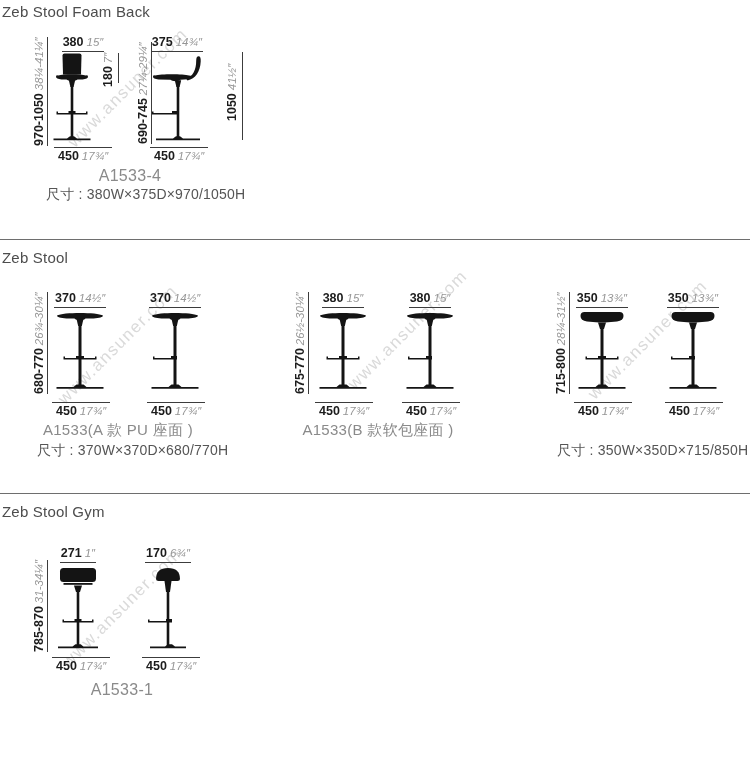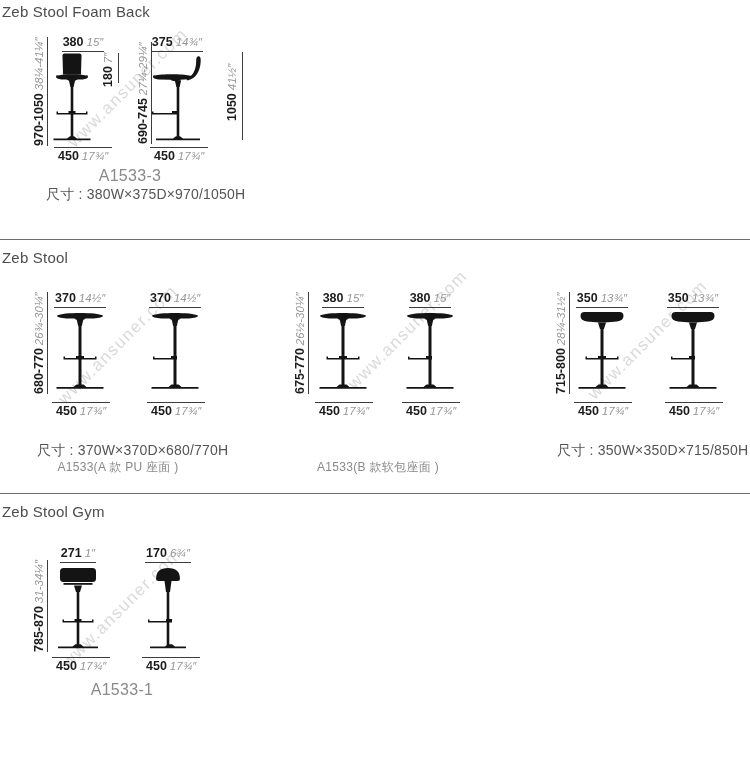--- a/index.html
+++ b/index.html
@@ -11,21 +11,21 @@
   .hdim .u{display:inline-block;border-bottom:1px solid #3c3c3c;padding:0 1px 1.5px 1px;}
   .hdim-b{position:absolute;text-align:right;white-space:nowrap;font-size:12.5px;line-height:13px;}
   .hdim-b .u{display:inline-block;border-top:1px solid #3c3c3c;padding:1.5px 4px 0 4px;}
   .hdim b,.hdim-b b,.vdim b{font-weight:bold;color:#1c1c1c;font-style:normal;margin-right:3px;}
   .hdim i,.hdim-b i,.vdim i{color:#969696;font-style:italic;font-size:11.5px;}
   .vdim{position:absolute;white-space:nowrap;height:13px;line-height:13px;font-size:12.5px;
         transform-origin:0 100%;transform:rotate(-90deg);border-bottom:1px solid #3c3c3c;padding-bottom:1px;}
   .vdim.noline{border-bottom:none;}
   .vline{position:absolute;width:0;border-left:1px solid #3c3c3c;}
   .model{position:absolute;text-align:center;font-size:16px;color:#8a8a8a;letter-spacing:.3px;}
-  .model.cn{font-size:12px;margin-top:38px;}
+  .model.cn{font-size:15px;}
   .sizeln{position:absolute;font-size:14px;color:#555;letter-spacing:.2px;white-space:nowrap;}
   .stool{position:absolute;}
   .stool path,.stool rect{fill:#141414;}
   .wm{position:absolute;transform:translate(-50%,-50%) rotate(-45deg);font-size:17px;color:#dadada;
       letter-spacing:1.5px;white-space:nowrap;}
 </style>
 </head>
 <body>
 
 <div id="page">
@@ -75,21 +75,21 @@
     <path d="M6,88.3 L6,86.5 L23,86.5 L26,84.2 L30,84.2 L33,86.5 L50,86.5 L50,88.3 Z"></path>
   </svg>
   <div class="vdim noline" style="left:240px;top:107px">
     <b>1050</b><i>41½″</i>
   </div>
   <div class="vline" style="left:242px;top:52px;height:88px"></div>
   <div class="hdim-b" style="left:150px;top:147px;width:56px">
     <span class="u"><b>450</b><i>17¾″</i></span>
   </div>
 
-  <div class="model" style="left:60px;top:167px;width:140px">A1533-3</div>
+  <div class="model" style="left:60px;top:167px;width:140px">A1533-4</div>
   <div class="sizeln" style="left:46px;top:186px">尺寸 : 380W×375D×970/1050H</div>
 
   <div class="divider" style="top:239px"></div>
 
   <div class="sec-title" style="top:249px">Zeb Stool</div>
 
   <div class="hdim" style="left:54px;top:292px;width:52px">
     <span class="u"><b>370</b><i>14½″</i></span>
   </div>
   <div class="hdim" style="left:149px;top:292px;width:52px">

